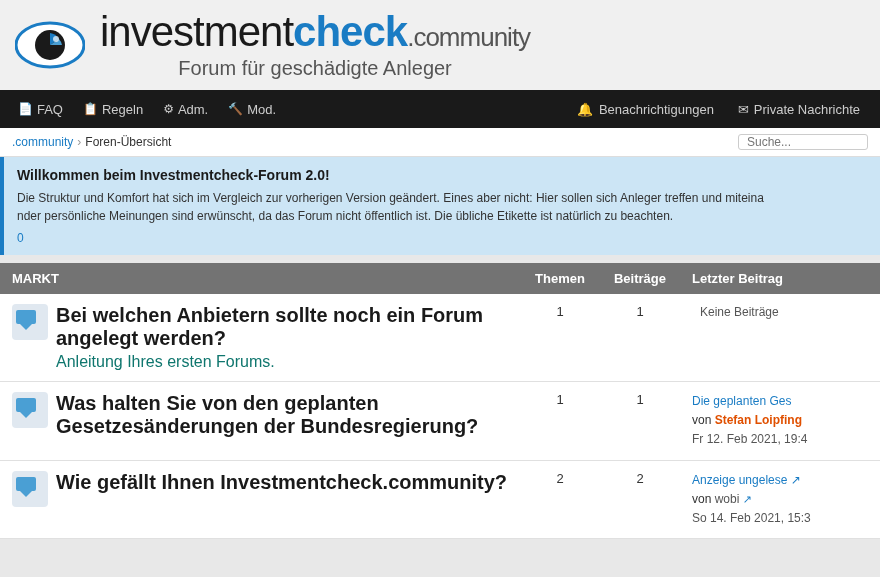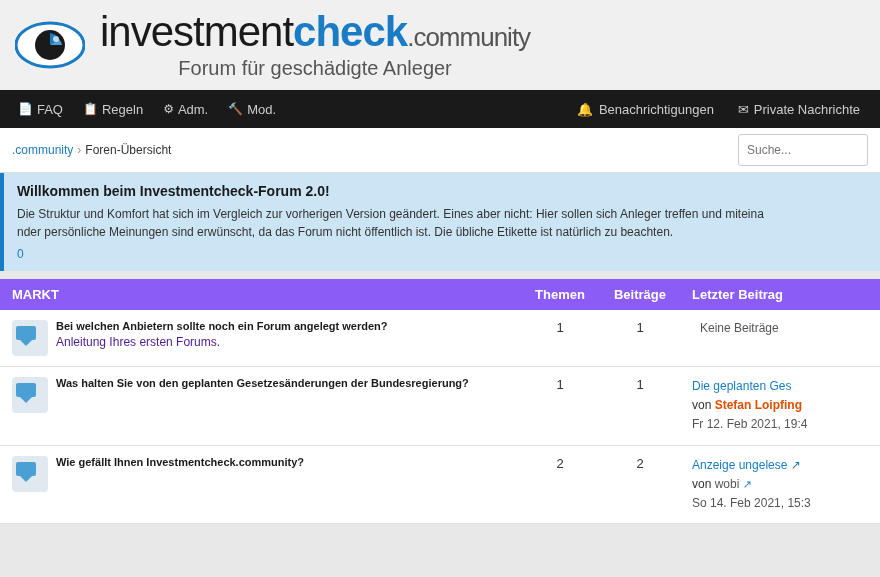--- a/index.html
+++ b/index.html
@@ -100,21 +100,21 @@
       gap: 4px;
       font-size: 12px;
       color: #555;
     }
     .breadcrumb a { color: #1a7cc4; text-decoration: none; }
     .breadcrumb-sep { color: #999; }
     .breadcrumb-current { color: #333; font-weight: 500; }
     .search-box {
       border: 1px solid #ccc;
       border-radius: 3px;
-      padding: 8px 8px;
+      padding: 0 8px;
       font-size: 12px;
       color: #999;
       background: #fff;
       width: 130px;
     }
 
     
     .welcome-banner {
       background: #cce5f5;
       border-left: 4px solid #1a7cc4;
@@ -142,21 +142,21 @@
     
     .forum-section {
       margin-top: 8px;
       background: #fff;
     }
     .forum-table {
       width: 100%;
       border-collapse: collapse;
     }
     .forum-header-row {
-      background: #8b5cf6;
+      background: #737373;
       color: #fff;
     }
     .forum-header-row th {
       padding: 8px 12px;
       font-size: 13px;
       font-weight: 600;
       text-align: left;
     }
     .forum-header-row th.num-col {
       text-align: center;
@@ -175,29 +175,28 @@
       vertical-align: top;
     }
     .forum-cell.num {
       text-align: center;
       font-size: 13px;
       color: #333;
     }
     .forum-title-link {
       color: #1a1a1a;
       font-weight: 700;
-      font-size: 11px;
+      font-size: 20px;
       text-decoration: none;
       display: block;
       margin-bottom: 3px;
-      text-align: center;
     }
     .forum-desc {
-      font-size: 12px;
-      color: #4c1d95;
+      font-size: 16px;
+      color: #0f766e;
     }
     .last-post {
       font-size: 12px;
       color: #333;
       line-height: 1.6;
     }
     .last-post-title {
       color: #1a7cc4;
       text-decoration: none;
       font-weight: 500;

